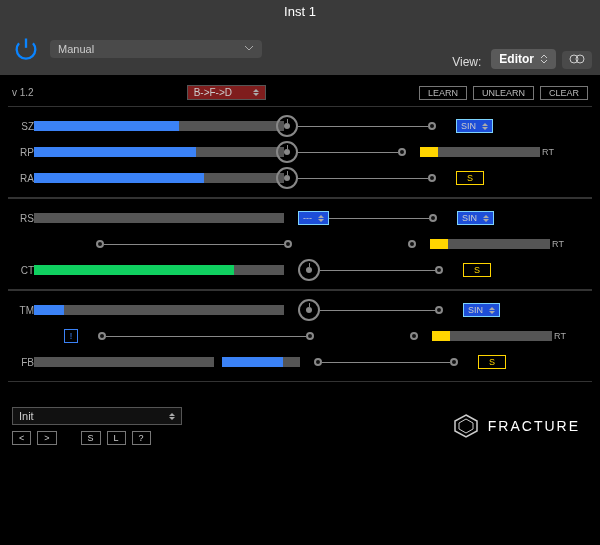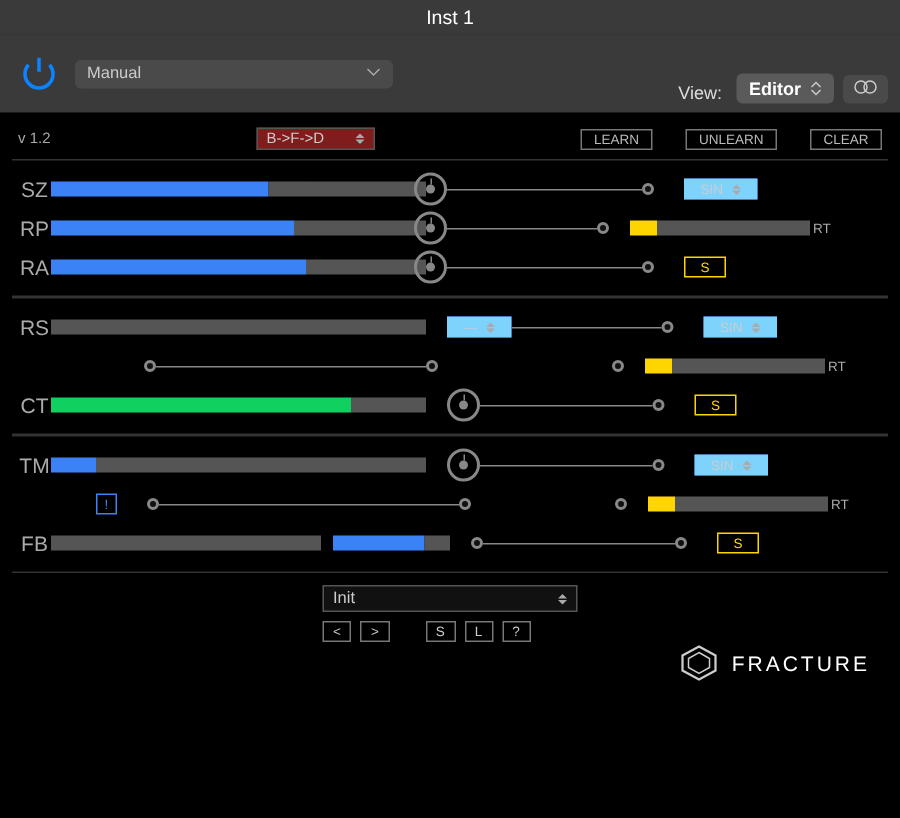--- a/index.html
+++ b/index.html
@@ -19,48 +19,48 @@
   .tool-row { display:flex; gap:4px; align-items:center;}
   .tbtn { background:#4a4a4a; border-radius:4px; padding:3px 10px; cursor:pointer; font-size:12px; color:#ddd;}
   .tbtn.small{ padding:3px 6px;}
   .view-label { color:#ddd; font-size:12px; margin-right:4px;}
   .view-select { background:#5a5a5a; border-radius:4px; padding:3px 8px; display:flex; align-items:center; gap:6px; cursor:pointer; font-size:12px; color:#fff; font-weight:bold;}
   .link-btn{ background:#4a4a4a; border-radius:4px; padding:2px 6px; cursor:pointer;}
   .plugin { background:#000; padding:8px 8px 0 8px; height:478px;}
   .plugin-top { display:flex; align-items:center; justify-content:space-between; padding:2px 4px 6px 4px;}
   .version{ font-size:10px; color:#aaa;}
   .routing-sel { background:#7f1d1d; border:1px solid #555; padding:1px 6px; display:flex; align-items:center; gap:21px; cursor:pointer; font-size:10px;}
-  .midi-btns { display:flex; gap:22px; }
+  .midi-btns { display:flex; gap:6px; }
   .midi-btn { border:1px solid #777; background:#000; padding:1px 8px; font-size:9px; color:#bbb; cursor:pointer;}
   .sections{ display:flex; flex-direction:column; }
   .section { border-top:1px solid #333; border-bottom:1px solid #333; padding:6px 0; }
   .row { display:flex; align-items:center; height:26px; position:relative;}
-  .lbl { width:26px; font-size:14px; color:#aaa; text-align:center; padding-left:4px;}
+  .lbl { width:26px; font-size:10px; color:#aaa; text-align:right; padding-left:4px;}
   .rlbl{ width:20px; font-size:9px; color:#aaa; text-align:center; padding-right:4px;}
   .slider { position:relative; height:10px; background:#0a0a0a; flex:0 0 auto;}
   .slider .fill { position:absolute; top:0; bottom:0; left:0; background:#3b82f6;}
   .slider .track-gray{ position:absolute; top:0; bottom:0; background:#555;}
   .w170{ width:170px;}
   .spacer{ flex:0 0 auto;}
   .node { width:8px;height:8px;border-radius:50%;background:#111;border:2px solid #888; flex:0 0 auto;}
   .line-h{ height:1px;background:#888;flex:0 0 auto;}
   .knob-small{ width:22px;height:22px;border-radius:50%;border:2px solid #888; display:flex;align-items:center;justify-content:center;position:relative;}
   .knob-small::after{content:"";position:absolute;width:6px;height:6px;border-radius:50%;background:#888;}
   .knob-small::before{content:"";position:absolute;top:2px;width:1px;height:4px;background:#888;}
-  .lfo-sel{ border:7px solid #7dd3fc; background:#1d4ed8; display:flex; align-items:center; padding:0 4px; height:14px; font-size:9px; gap:6px; cursor:pointer;}
+  .lfo-sel{ border:1px solid #7dd3fc; background:#1d4ed8; display:flex; align-items:center; padding:0 4px; height:14px; font-size:9px; gap:6px; cursor:pointer;}
   .stepper{ display:flex;flex-direction:column;}
   .stepper div{width:0;height:0;border-left:3px solid transparent;border-right:3px solid transparent;}
   .stepper .up{border-bottom:3px solid #aaa; margin-bottom:1px;}
   .stepper .dn{border-top:3px solid #aaa;}
   .rate-slider{ width:120px; height:10px; background:#0a0a0a; position:relative; flex:0 0 auto;}
   .rate-slider .yellow{ position:absolute; top:0;bottom:0;left:0;width:18px;background:#ffd500;}
   .rate-slider .gray{ position:absolute; top:0;bottom:0;left:18px;right:0;background:#555;}
   .sync-box{ border:1px solid #ffd500; color:#ffd500; font-size:9px; padding:0 10px; height:14px; display:flex;align-items:center;cursor:pointer;}
   .exclaim{ border:1px solid #3b82f6; color:#3b82f6; width:14px;height:14px; display:flex;align-items:center;justify-content:center; font-size:9px;cursor:pointer;}
-  .bottom{ display:flex; align-items:center; padding:8px 4px 0 4px; height:80px;flex-direction:column;}
+  .bottom{ display:flex; align-items:center; padding:8px 4px 0 4px; height:80px;}
   .preset-block{ display:flex;flex-direction:column;gap:6px;}
   .preset-box{ border:1px solid #555; background:#111; display:flex;align-items:center;justify-content:space-between;padding:2px 6px; width:170px; font-size:11px; cursor:pointer;}
   .preset-btns{ display:flex; gap:6px;}
   .pbtn{ border:1px solid #777; padding:0 6px; font-size:9px; height:14px; display:flex;align-items:center;cursor:pointer;}
   .big-knobs{ display:flex; gap:18px; margin-left:40px; position:relative;}
   .bknob{ position:relative; display:flex; flex-direction:column; align-items:center;}
   .bknob-label{ font-size:8px; color:#aaa; position:absolute; top:-4px; right:-6px;}
   .bknob-ring{ width:34px;height:34px;border-radius:50%;border:2px solid #888;display:flex;align-items:center;justify-content:center;position:relative;}
   .bknob-ring::after{content:"";width:8px;height:8px;border-radius:50%;border:2px solid #888;position:absolute;}
   .bknob-ring .tick{position:absolute;width:1px;height:6px;background:#888;top:-2px;}

